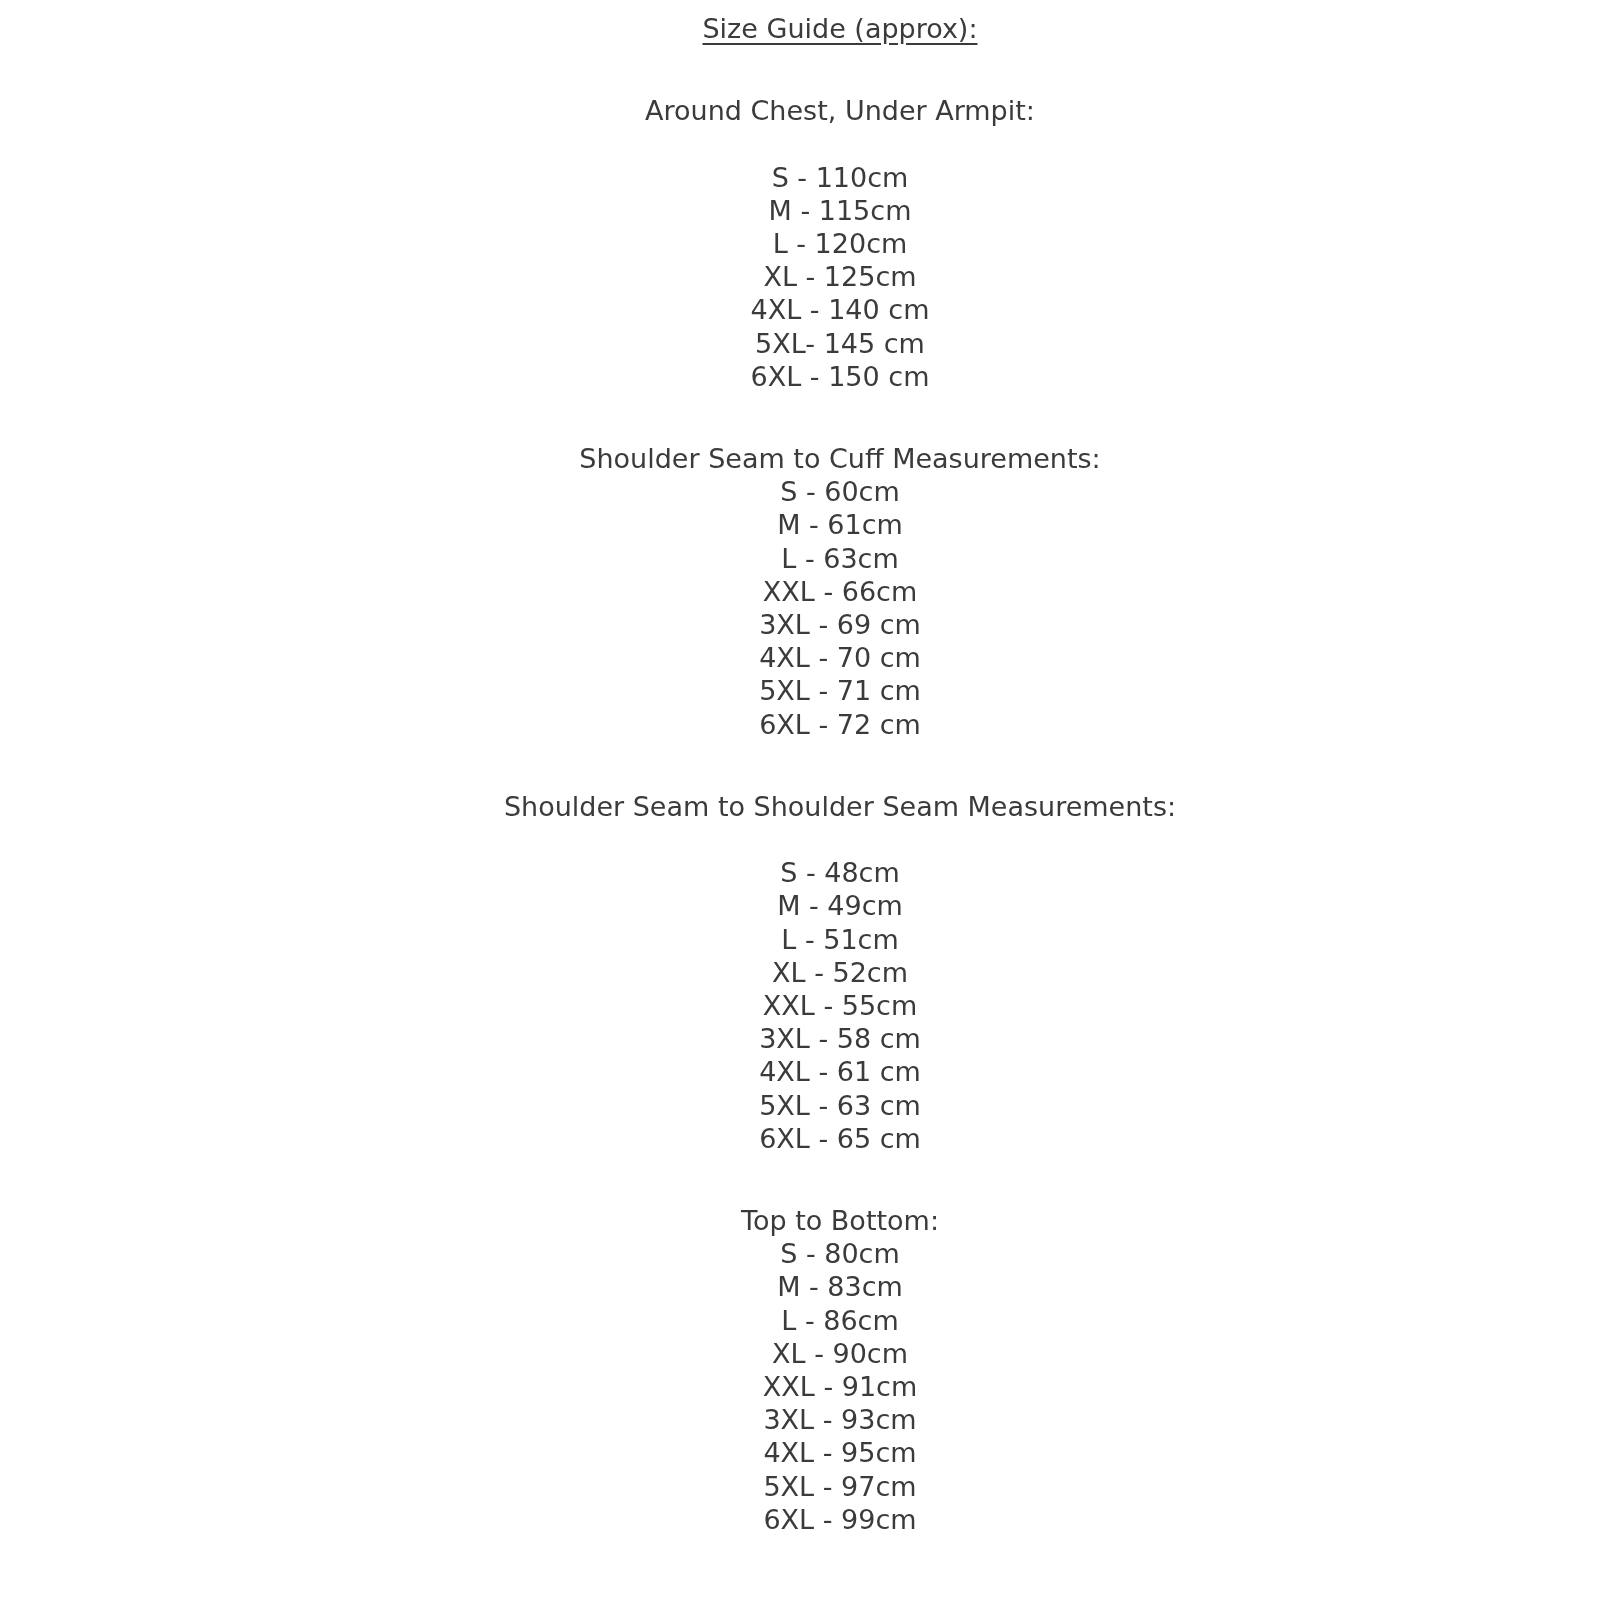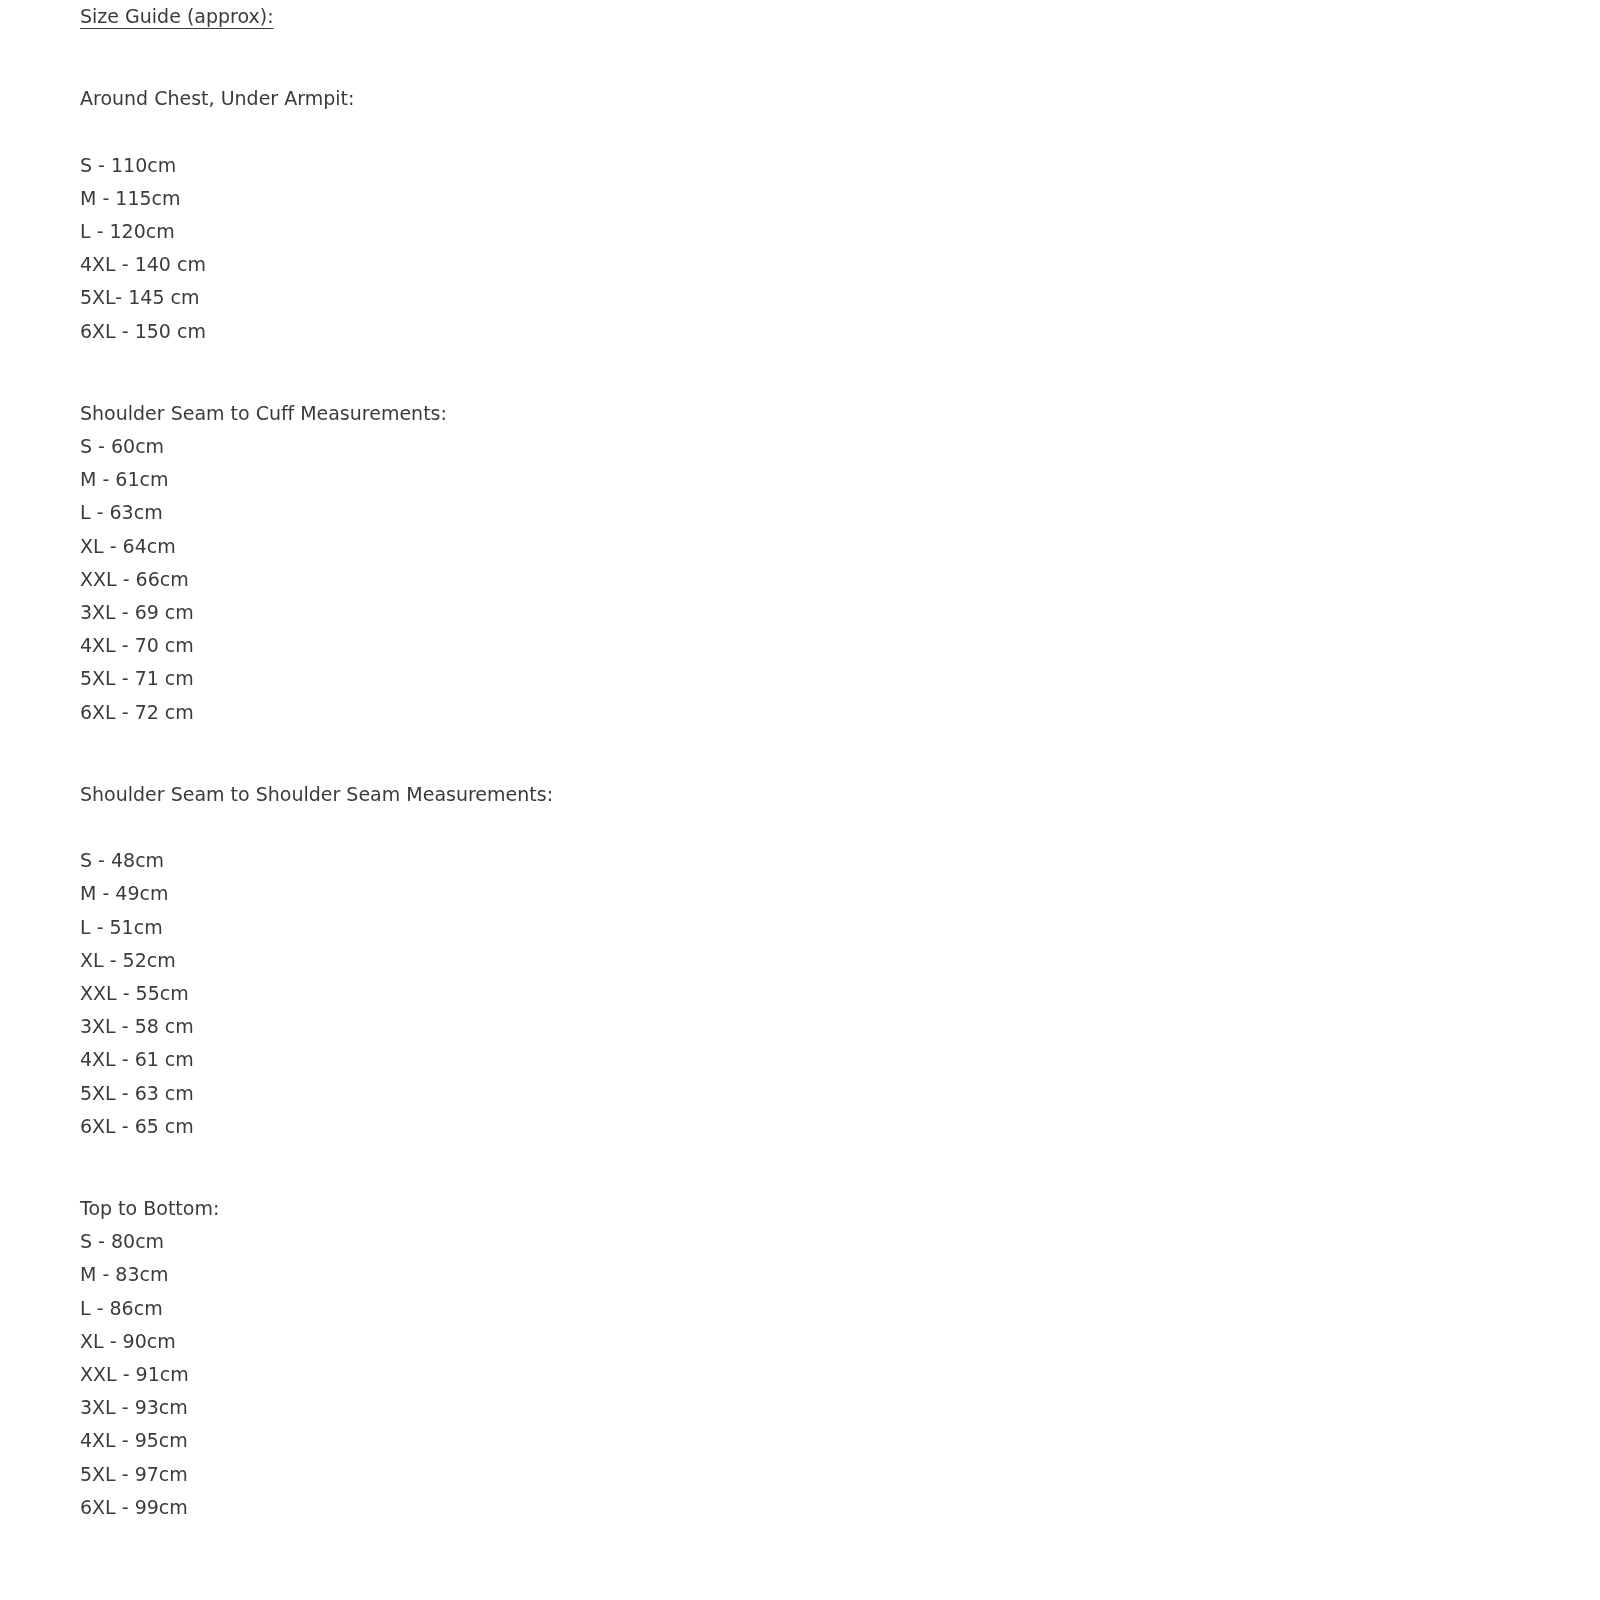--- a/index.html
+++ b/index.html
@@ -3,24 +3,24 @@
 <meta charset="utf-8">
 <style>
   html, body {
     margin: 0;
     padding: 0;
     background: #ffffff;
   }
   .doc {
     width: 1520px;
     margin-left: 80px;
-    padding-top: 0;
-    text-align: left;
+    padding-top: 12px;
+    text-align: center;
     font-family: "DejaVu Sans", "Liberation Sans", sans-serif;
-    font-size: 19px;
+    font-size: 27px;
     line-height: 33.2px;
     color: #3b3b3b;
     -webkit-font-smoothing: antialiased;
   }
   .title {
     text-decoration: underline;
     text-underline-offset: 5px;
     margin-bottom: 33.2px; 
   }
   .section {
@@ -37,30 +37,30 @@
 <body>
 
 <div class="doc">
   <div class="title">Size Guide (approx):</div>
   <div>
       <section class="section">
         <div class="heading gap-after">Around Chest, Under Armpit:</div>
         <div class="line">S - 110cm</div>
         <div class="line">M - 115cm</div>
         <div class="line">L - 120cm</div>
+        <div class="line">XL - 125cm</div>
         <div class="line">4XL - 140 cm</div>
         <div class="line">5XL- 145 cm</div>
         <div class="line">6XL - 150 cm</div>
       </section>
       <section class="section">
         <div class="heading">Shoulder Seam to Cuff Measurements:</div>
         <div class="line">S - 60cm</div>
         <div class="line">M - 61cm</div>
         <div class="line">L - 63cm</div>
-        <div class="line">XL - 64cm</div>
         <div class="line">XXL - 66cm</div>
         <div class="line">3XL - 69 cm</div>
         <div class="line">4XL - 70 cm</div>
         <div class="line">5XL - 71 cm</div>
         <div class="line">6XL - 72 cm</div>
       </section>
       <section class="section">
         <div class="heading gap-after">Shoulder Seam to Shoulder Seam Measurements:</div>
         <div class="line">S - 48cm</div>
         <div class="line">M - 49cm</div>

